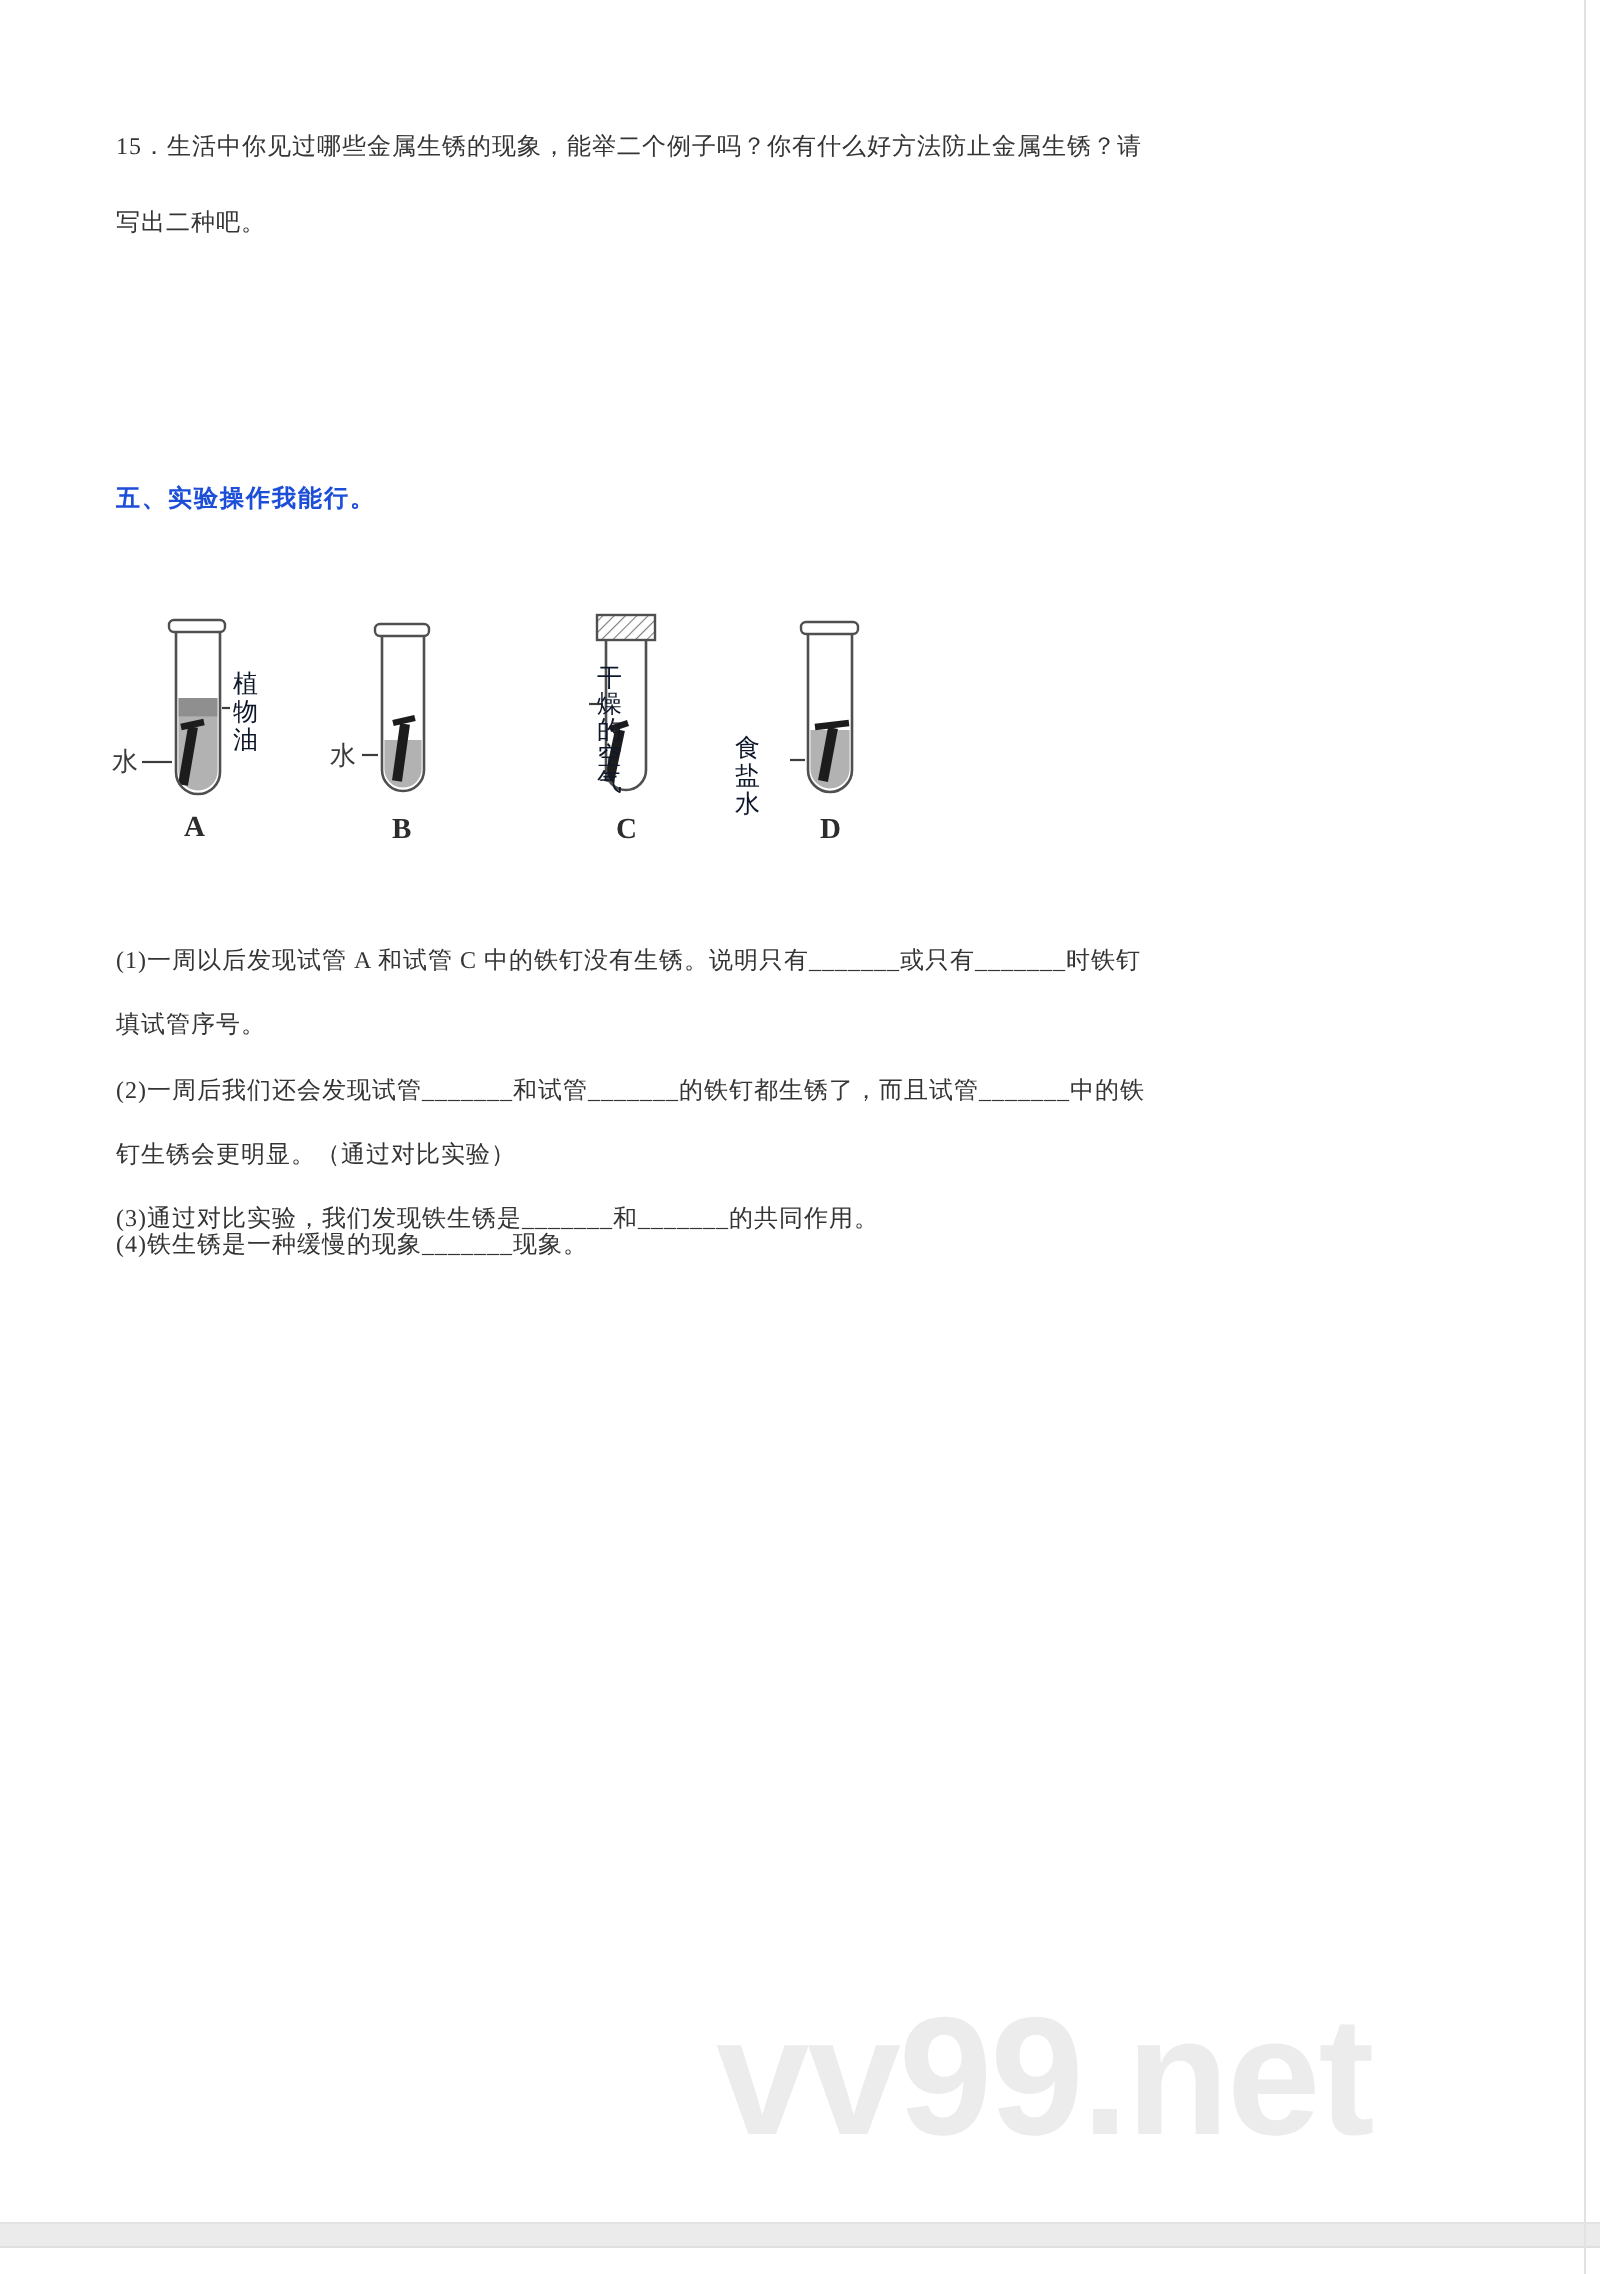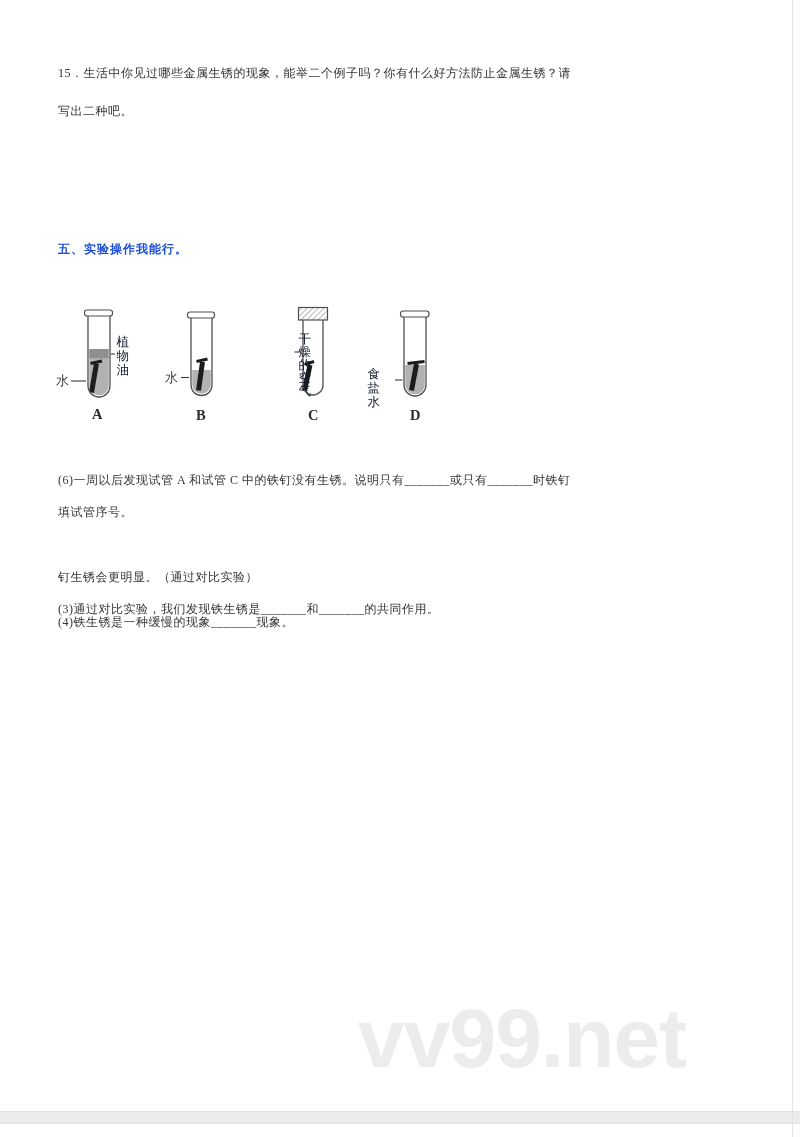--- a/index.html
+++ b/index.html
@@ -101,22 +101,23 @@
     <div class="dlabel" style="left:110px;top:66px">水</div>
     <div class="vlabel five" style="left:227px;top:28px">干燥的空气</div>
     <div class="vlabel" style="left:310px;top:62px">食盐水</div>
 
     <div class="dletter" style="left:37px;top:101px">A</div>
     <div class="dletter" style="left:141px;top:102px">B</div>
     <div class="dletter" style="left:253px;top:102px">C</div>
     <div class="dletter" style="left:355px;top:102px">D</div>
   </div>
 
-  <div class="tline" style="top:470px">(6)一周以后发现试管 A 和试管 C 中的铁钉没有生锈。说明只有_______或只有_______时铁钉</div>
+  <div class="tline" style="top:470px">(1)一周以后发现试管 A 和试管 C 中的铁钉没有生锈。说明只有_______或只有_______时铁钉</div>
   <div class="tline" style="top:502px">填试管序号。</div>
+  <div class="tline" style="top:535px">(2)一周后我们还会发现试管_______和试管_______的铁钉都生锈了，而且试管_______中的铁</div>
   <div class="tline" style="top:567px">钉生锈会更明显。（通过对比实验）</div>
   <div class="tline" style="top:599px">(3)通过对比实验，我们发现铁生锈是_______和_______的共同作用。</div>
   <div class="tline" style="top:612px">(4)铁生锈是一种缓慢的现象_______现象。</div>
 
   <div class="watermark">vv99.net</div>
 
   <div class="page-gap"></div>
   <div class="next-page"></div>
   <div class="page-right-border"></div>
 </div>

